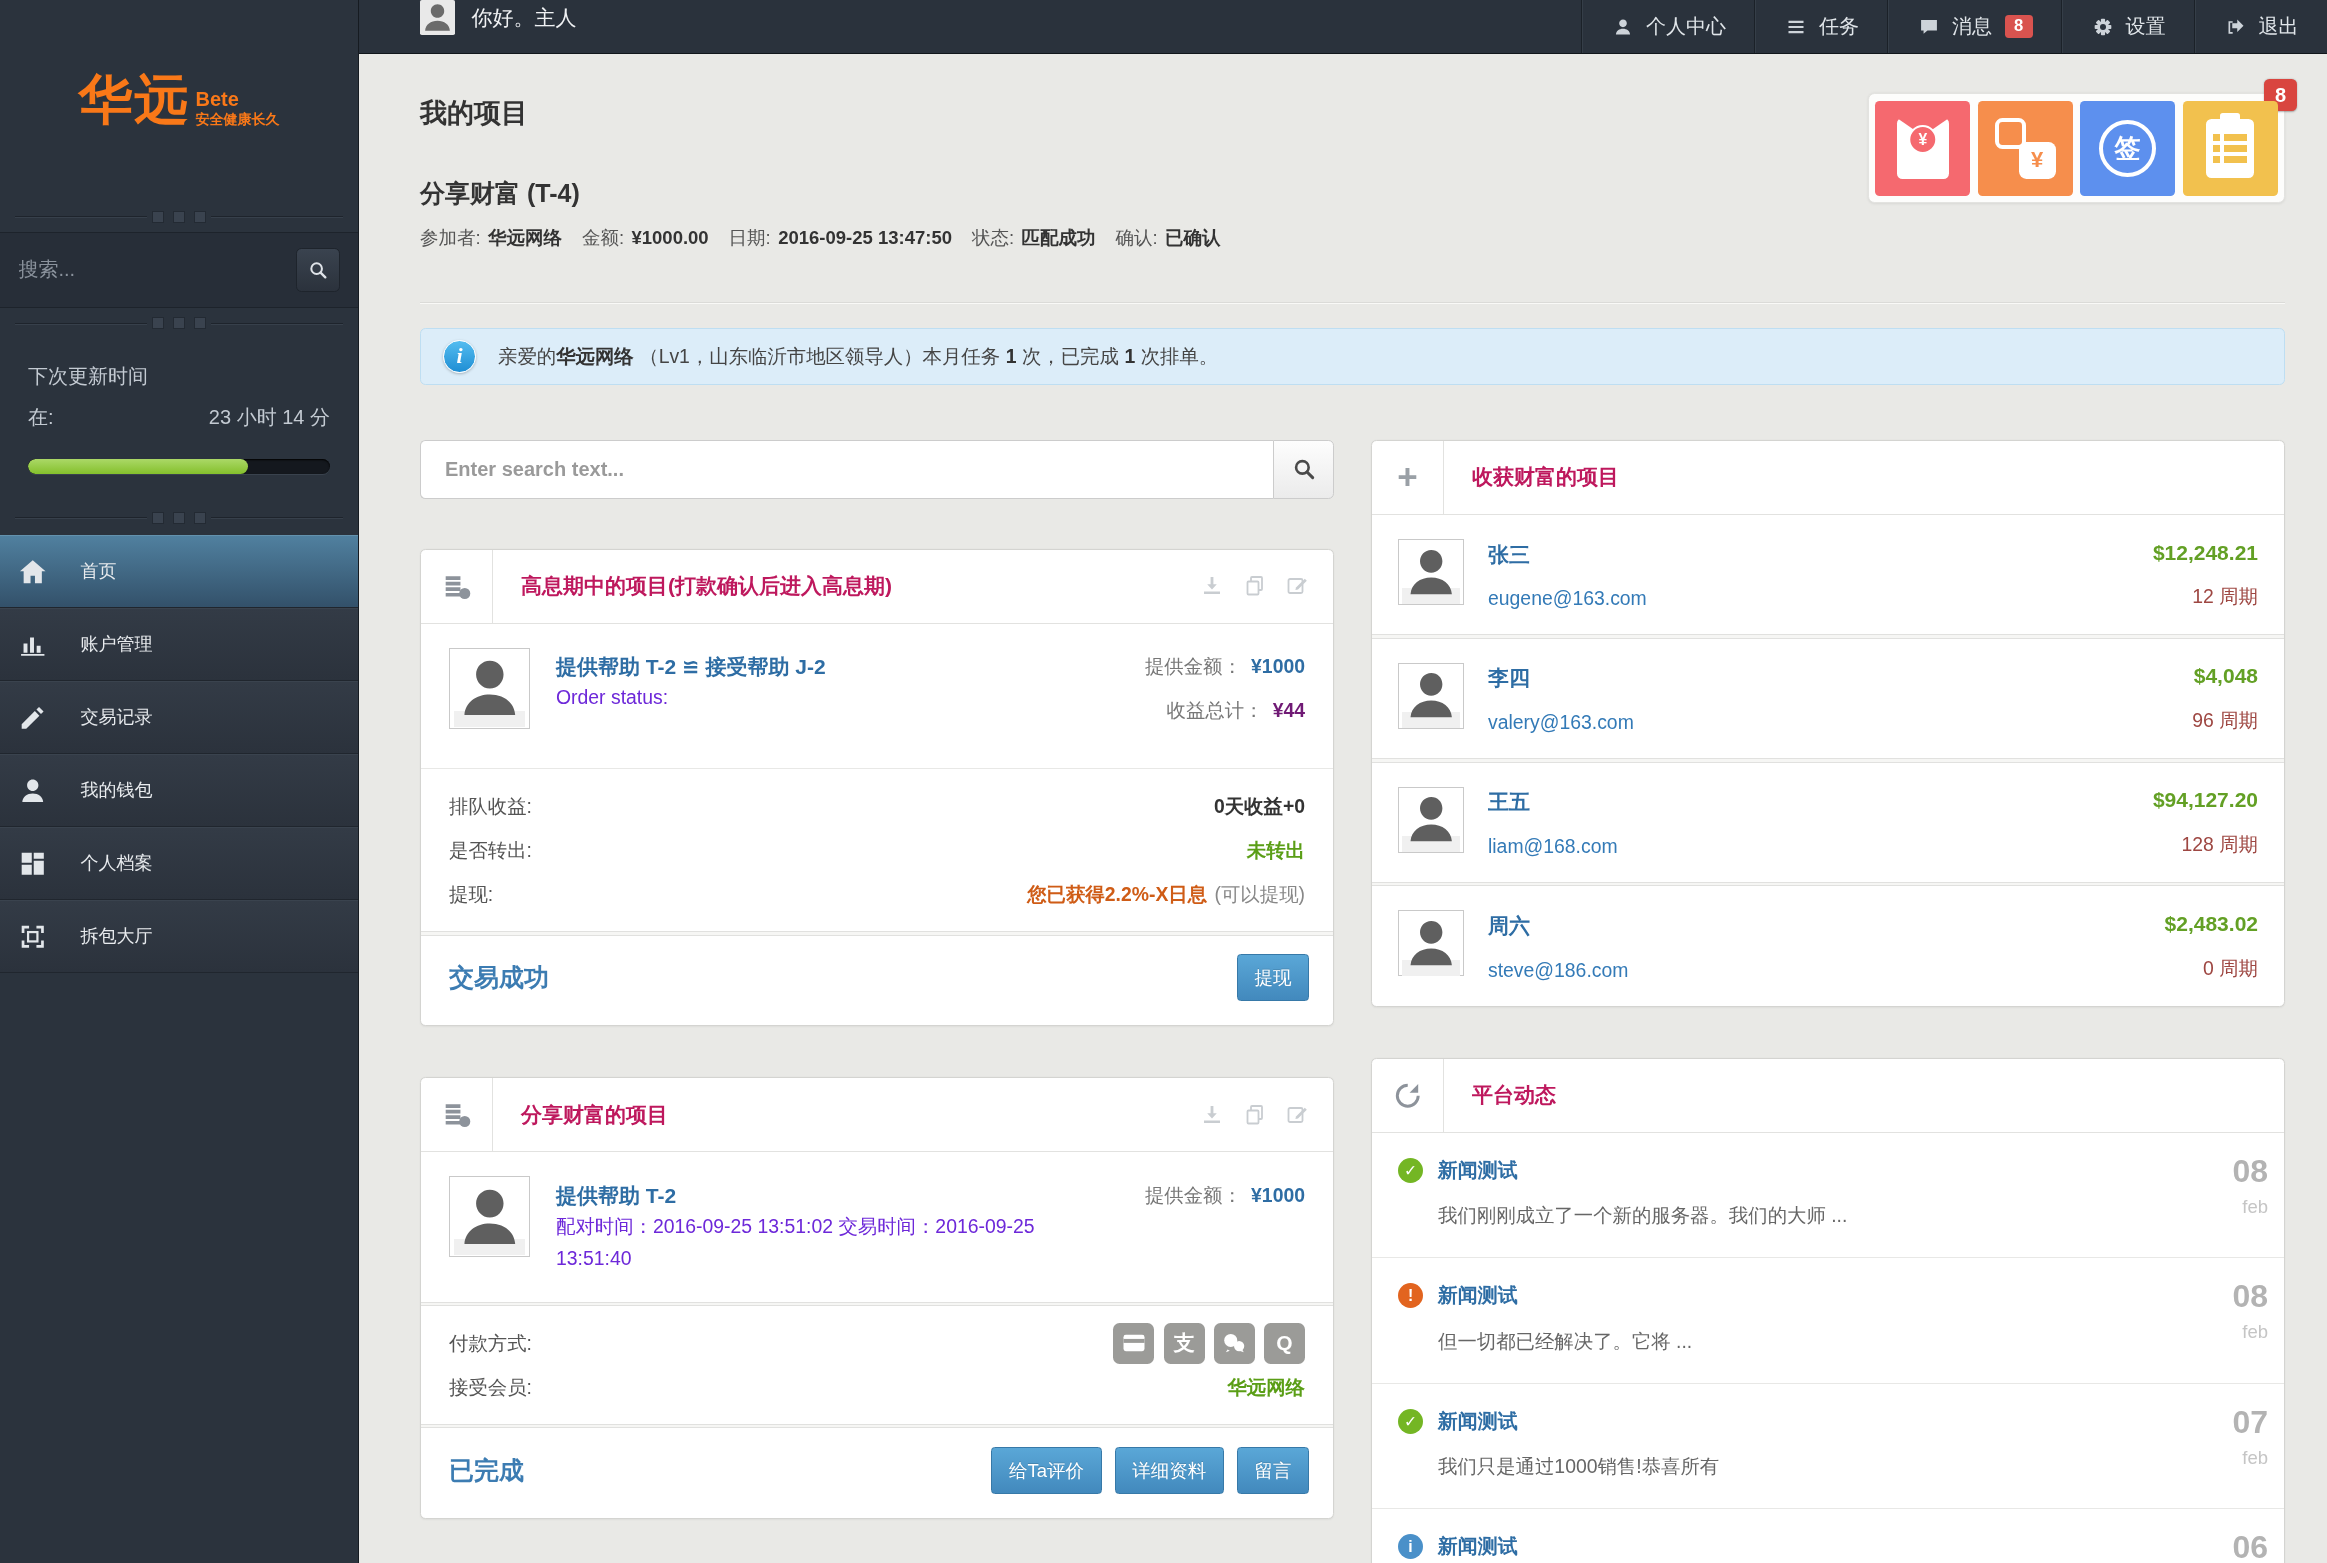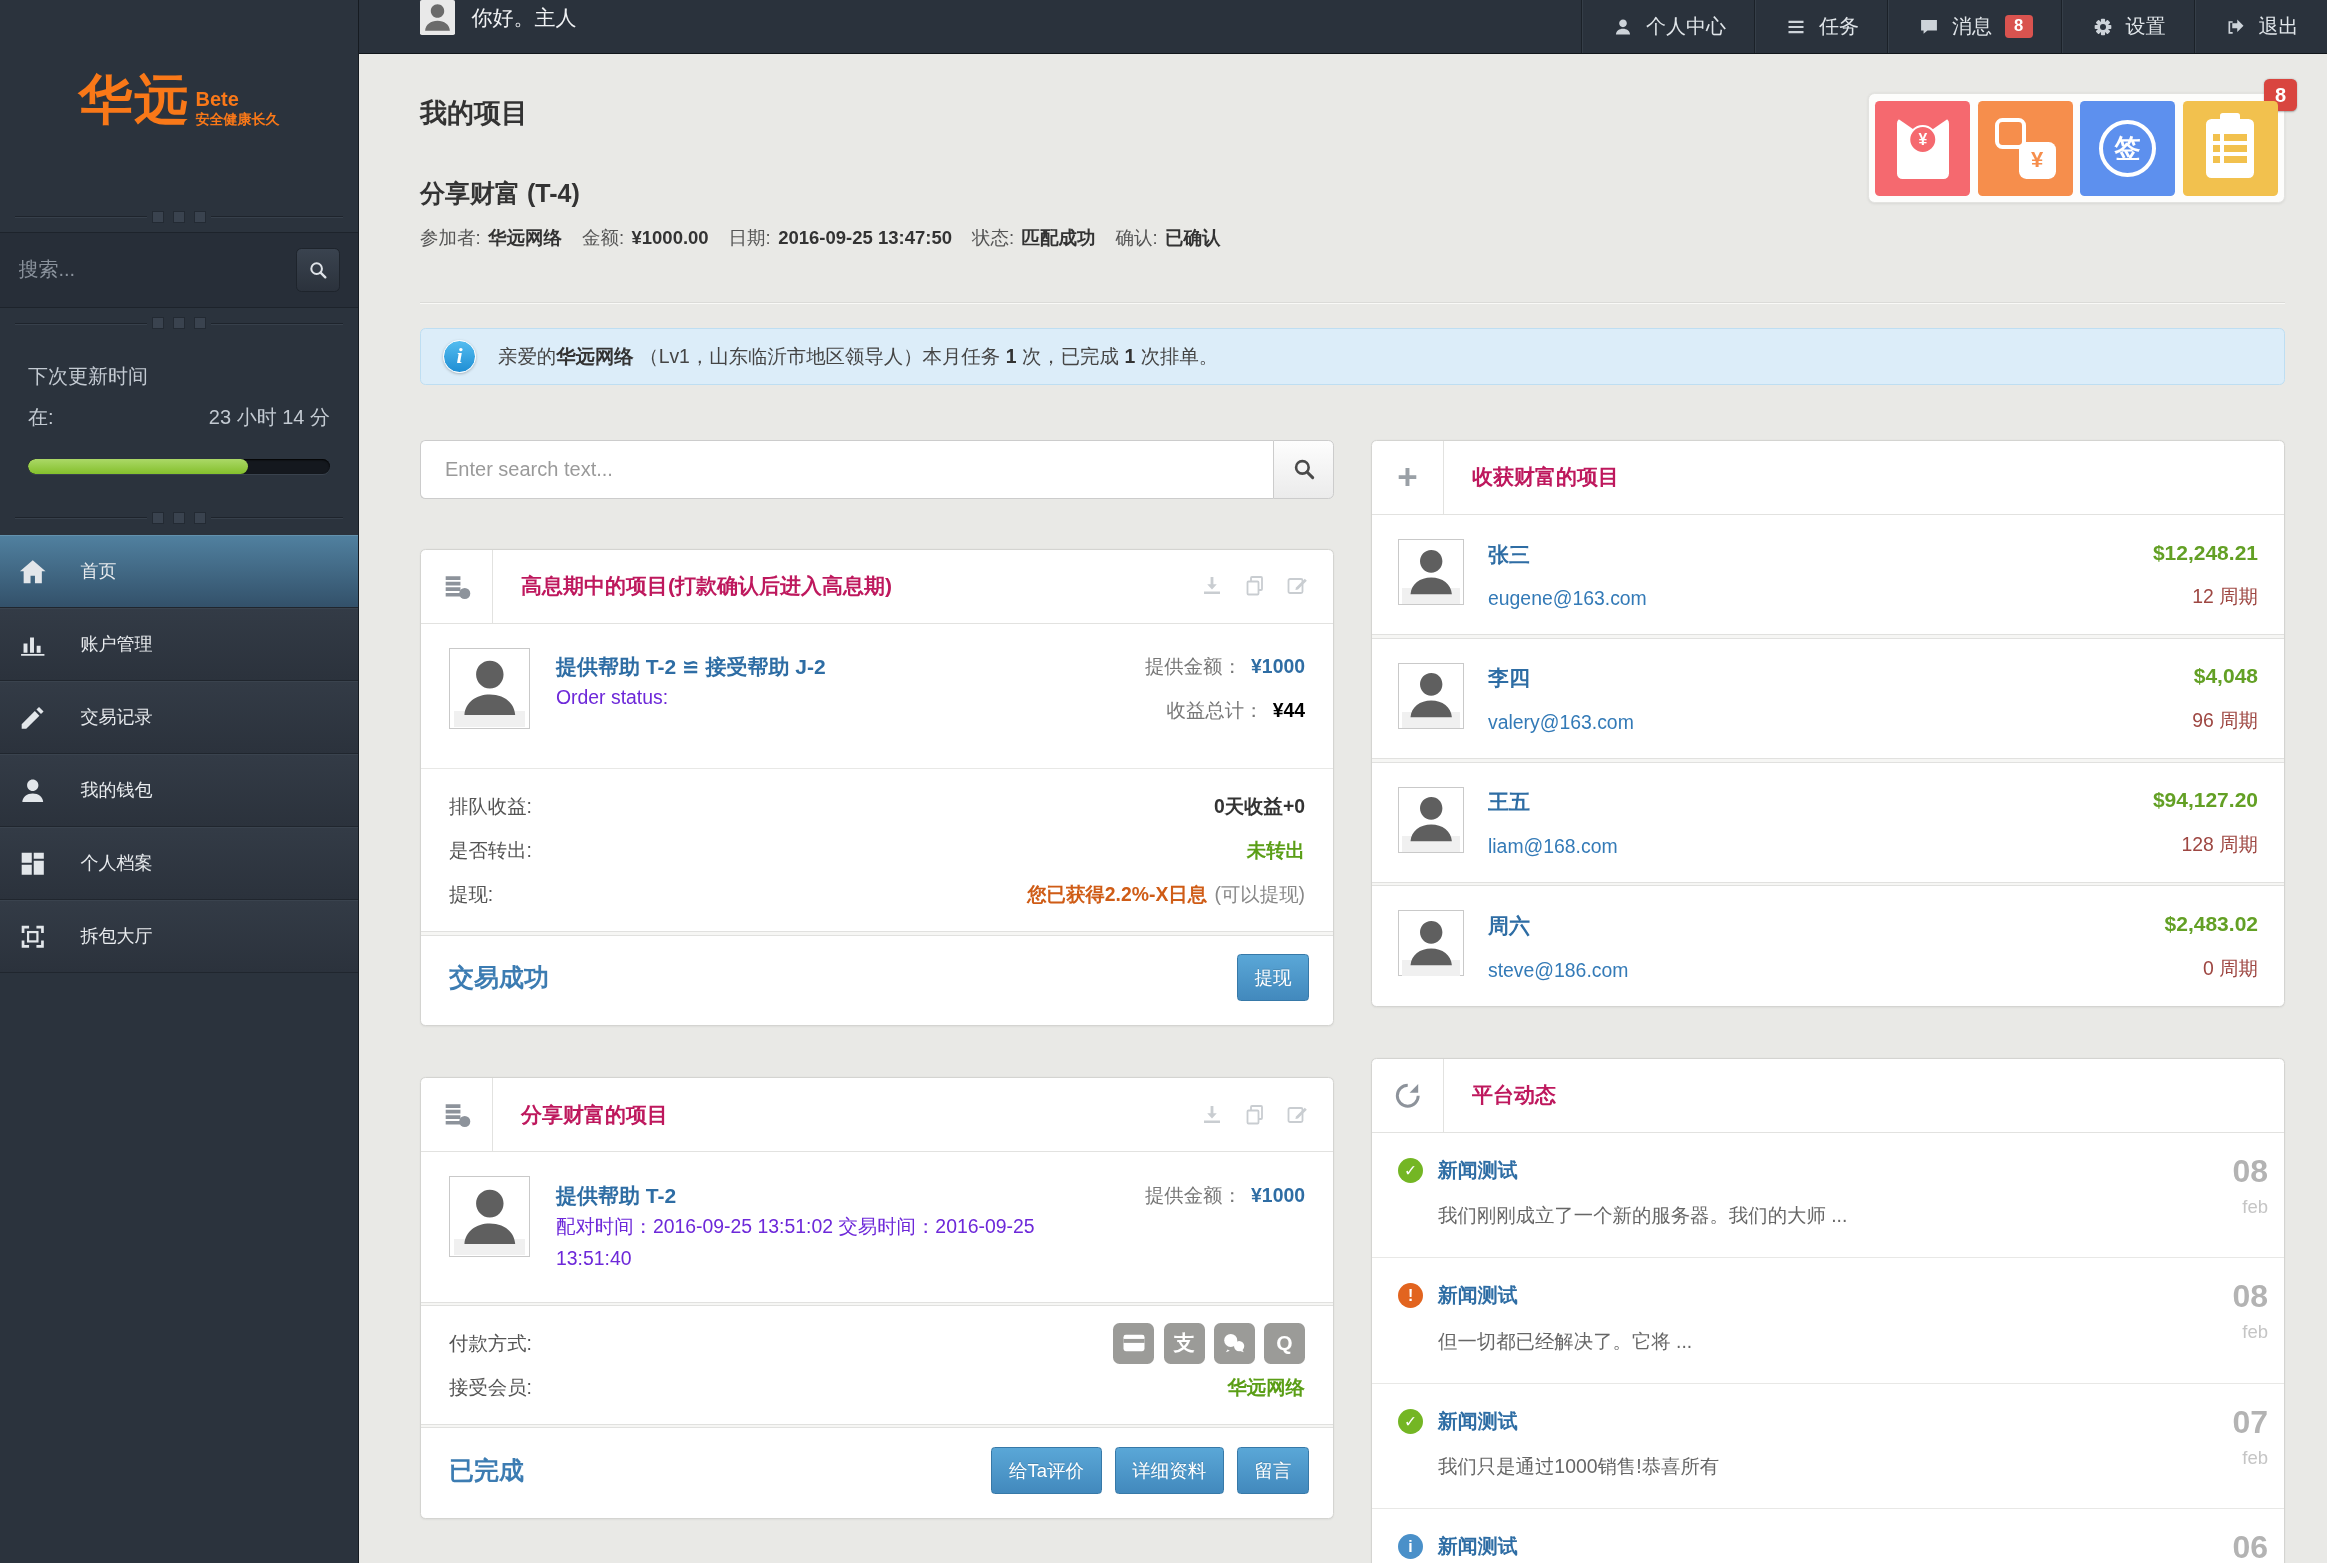--- a/index.html
+++ b/index.html
@@ -136,21 +136,21 @@
   .alert .seg { margin:0 5.5px; }
 
   
   .columns { display:flex; gap:37px; margin-top:55px; }
   .col { width:914px; }
 
   
   .search-row { display:flex; margin-bottom:50px; }
   .search-input {
     flex:1; height:59px; background:#fff; border:0.9px solid #ccc; border-right:none;
-    border-radius:5.5px 0 0 5.5px; padding:0 24px; font-size:20px; color:#ec4899; font-family:inherit; outline:none;
+    border-radius:5.5px 0 0 5.5px; padding:0 24px; font-size:20px; color:#ec4899; font-family:inherit; outline:none;font-weight:bold;
   }
   .search-input::placeholder { color:#9a9a9a; }
   .search-btn {
     width:61px; height:59px; border:0.9px solid #ccc; border-radius:0 5.5px 5.5px 0; cursor:pointer;
     background:linear-gradient(#fdfdfd,#ebebeb); color:#4a4a4a;
     display:flex; align-items:center; justify-content:center;
   }
 
   
   .panel {
@@ -170,21 +170,21 @@
   .avatar { width:81px; height:81px; background:#fff; border:0.9px solid #c9c9c9; padding:3.7px; flex:0 0 81px; }
   .avatar .av-in { width:100%; height:100%; background:#f0f0f0; }
   .avatar svg { width:100%; height:100%; fill:#5f5f5f; }
   .media-body { flex:1; padding:5.5px 0 0 26px; }
   .media-link { font-size:21px; font-weight:bold; color:#2e6da4; text-decoration:none; cursor:pointer; display:inline-block; }
   .media-sub { font-size:19.4px; color:#6d28d9; line-height:1.65; max-width:535px; }
   .media-right { text-align:right; padding-top:5.5px; min-width:231px; font-size:19.4px; color:#777; }
   .mr-row { margin-bottom:16.6px; }
   .mr-label { margin-right:9.2px; }
   .v-blue { color:#2e6da4; font-weight:bold; }
-  .v-navy { color:#000000; font-weight:bold; }
+  .v-navy { color:#701a75; font-weight:bold; }
 
   .thin-sep { border-top:0.9px solid #e8e8e6; }
   .ridge { height:4.6px; background:#f6f6f4; border-top:0.9px solid #e1e1df; border-bottom:0.9px solid #e1e1df; }
 
   .details { padding:14.8px 28px; font-size:19.4px; color:#555; }
   .detail-row { display:flex; justify-content:space-between; align-items:center; min-height:44px; }
   .v-dark { color:#333; font-weight:bold; }
   .v-green { color:#5a9e16; font-weight:bold; }
   .v-orange { color:#cf5c16; font-weight:bold; }
   .v-note { color:#888; font-weight:normal; margin-left:7.4px; }

